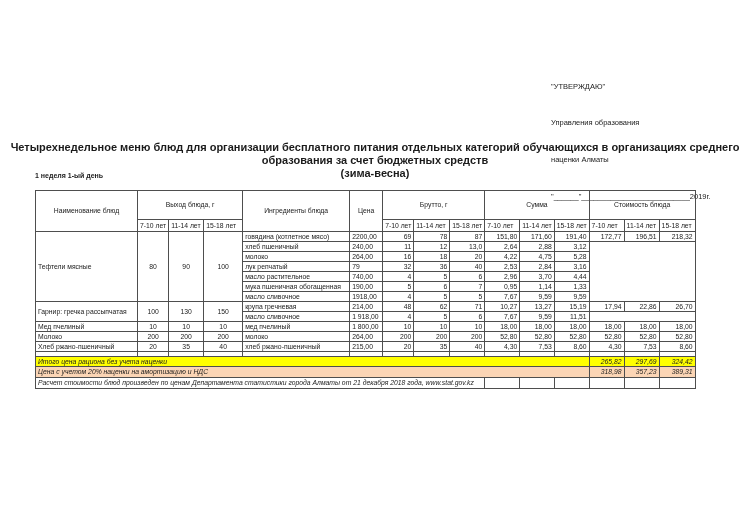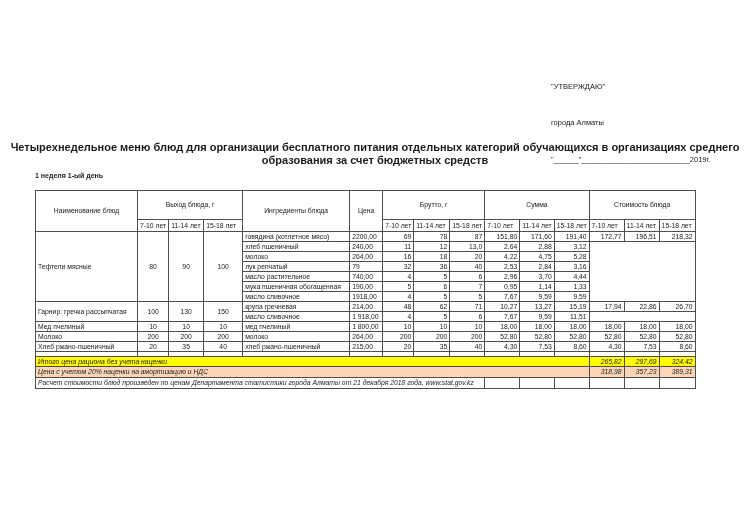--- a/index.html
+++ b/index.html
@@ -32,26 +32,28 @@
   td.tot-val{font-weight:bold;font-style:italic;text-align:right;font-size:7px;}
   td.note-cell{font-style:italic;text-align:left;font-size:7px;}
 </style>
 </head>
 <body>
 
 <div class="page">
 
   <div class="approval">
     <div>"УТВЕРЖДАЮ"</div>
-    <div>города Алматы</div>
+    <div>Управления образования</div>
+    <div>наценки Алматы</div>
     <div>"______"__________________________2019г.</div>
   </div>
 
   <div class="doc-title">
     <div>Четырехнедельное меню блюд для организации бесплатного питания отдельных категорий обучающихся в организациях среднего образования за счет бюджетных средств</div>
+    <div>(зима-весна)</div>
   </div>
 
   <div class="week-label">1 неделя 1-ый день</div>
 
   <table class="menu">
     <colgroup>
       <col style="width:102px">
         <col style="width:31px">
         <col style="width:35px">
         <col style="width:39px">

